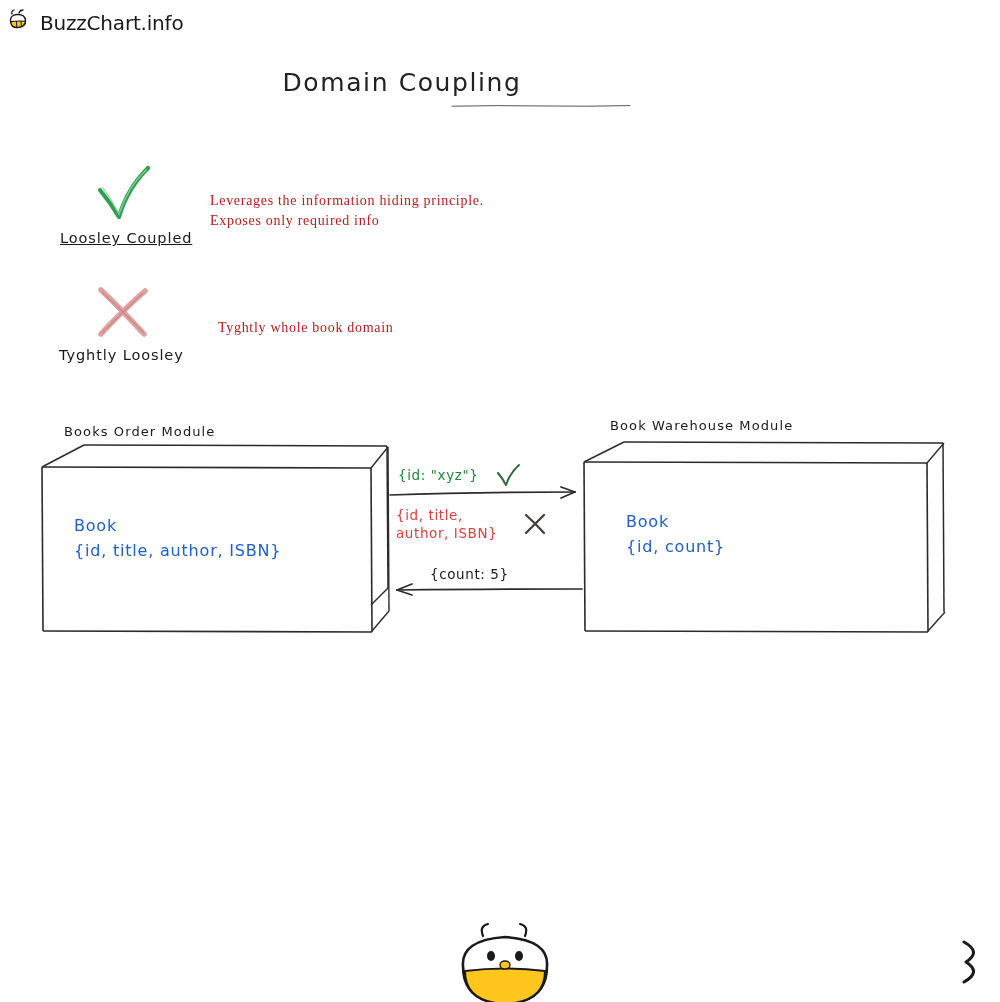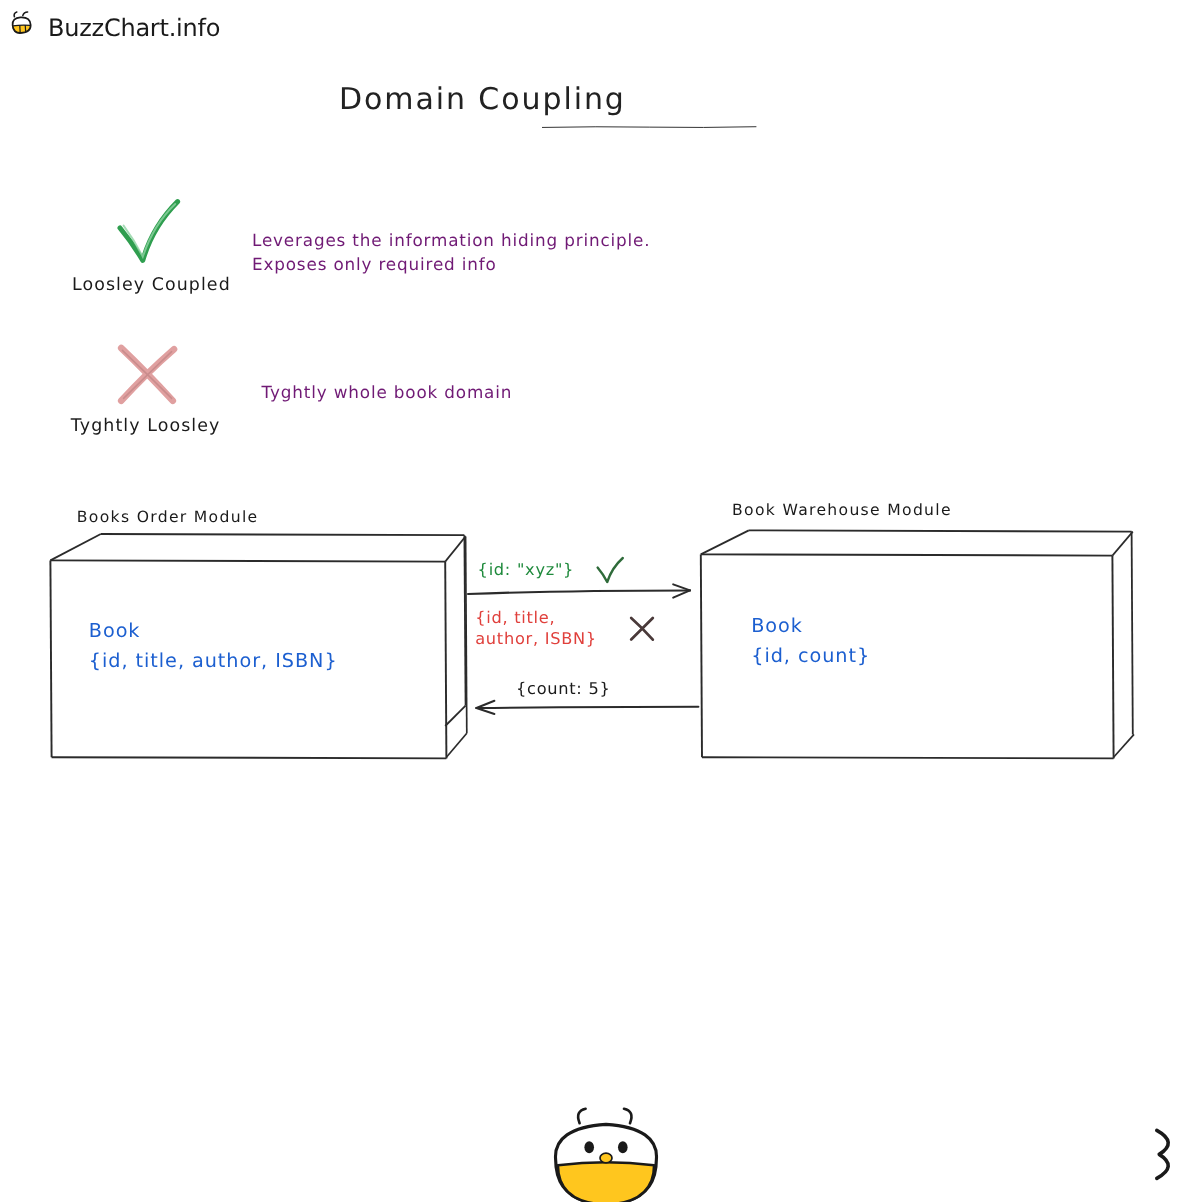--- a/index.html
+++ b/index.html
@@ -60,25 +60,26 @@
     font-size: 14.5px;
     letter-spacing: 0.9px;
     white-space: nowrap;
     color: #1a1a1a;
   }
   .legend-desc {
     position: absolute;
     font-size: 14px;
     letter-spacing: 0.7px;
     line-height: 1.45;
-    color: #701a75;
+    color: #b91c1c;
+    font-family: Liberation Serif, serif;
   }
 
   #legend-check-mark  { left: 78px;  top: 162px; }
-  #legend-check-label { left: 60px;  top: 230px; }
+  #legend-check-label { left: 60px;  top: 230px; text-decoration: underline; }
   #legend-check-desc  { left: 210px; top: 191px; }
 
   #legend-cross-mark  { left: 78px;  top: 282px; }
   #legend-cross-label { left: 59px;  top: 347px; }
   #legend-cross-desc  { left: 218px; top: 318px; }
 
   
   .module-title {
     position: absolute;
     font-size: 13px;

